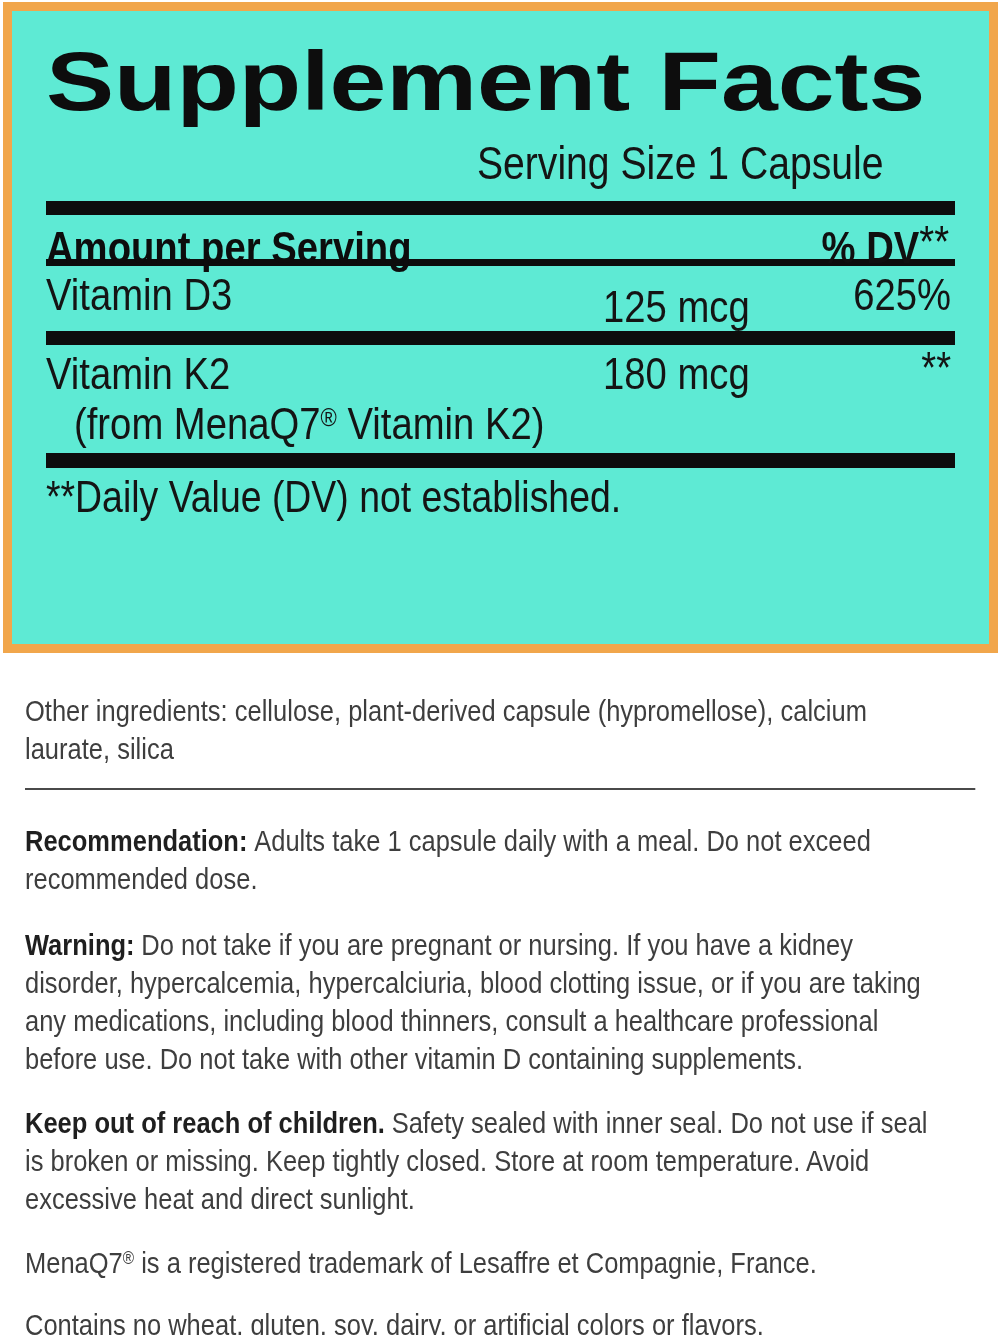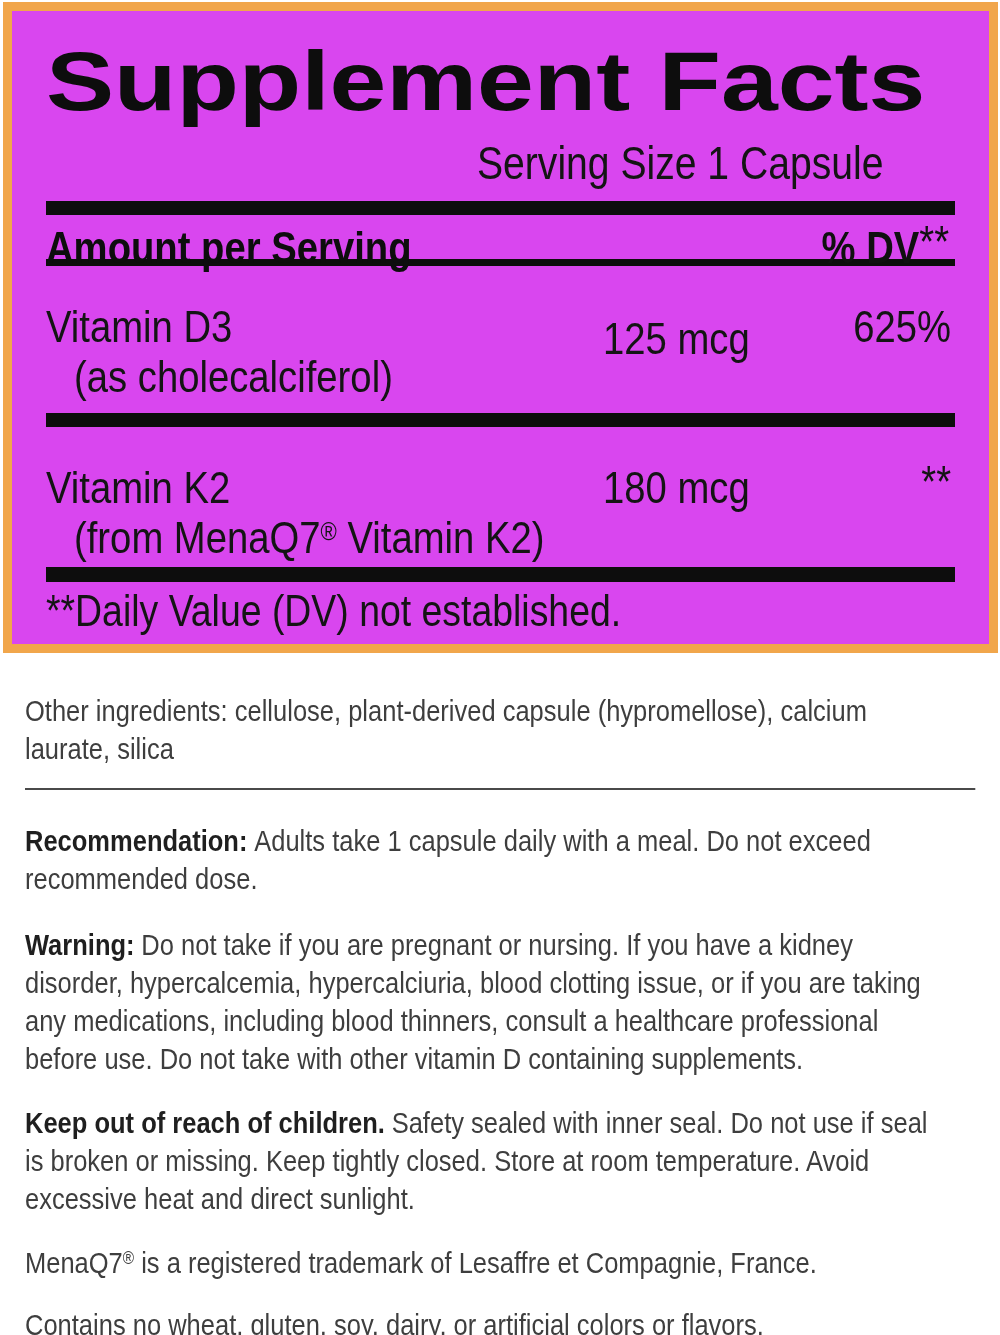--- a/index.html
+++ b/index.html
@@ -11,21 +11,21 @@
     font-family: "Liberation Sans", sans-serif;
     color: #101010;
   }
 
   
   .panel {
     position: absolute;
     left: 3px; top: 2px;
     width: 995px; height: 651px;
     border: 9px solid #F1A64B;
-    background: #d946ef;
+    background: #5eead4;
     padding: 0 34px;
     overflow: hidden;
   }
 
   .cx { display: inline-block; white-space: nowrap; }
   .cx-l { transform: scaleX(0.85); transform-origin: 0 50%; }
   .cx-c { transform: scaleX(0.85); transform-origin: 50% 50%; }
   .cx-r { transform: scaleX(0.85); transform-origin: 100% 50%; }
 
   .panel-title {
@@ -66,21 +66,20 @@
   }
   .hdr-amount { font-weight: 700; color: #0d0d0d; }
   .hdr-dv { position: absolute; right: 6px; top: 8px; font-weight: 700; }
   .dv-ast { font-weight: 400; position: relative; top: -6px; }
 
   .nrow {
     position: relative;
     font-size: 45px;
     line-height: 50px;
     color: #141414;
-    margin-top: 32px;
   }
   .nrow-d3 { padding: 4px 0 11px; }
   .nrow-k2 { padding: 4px 0 4px; }
   .nline  { height: 50px; }
   .nsub   { padding-left: 28px; }
   .namount {
     position: absolute;
     left: 470px; top: 16px;
     width: 320px;
     text-align: center;
@@ -140,21 +139,20 @@
 
     <div class="hdr-row">
       <span class="cx cx-l hdr-amount">Amount per Serving</span>
       <span class="hdr-dv"><span class="cx cx-r"><span>% DV</span><span class="dv-ast">**</span></span></span>
     </div>
 
     <div class="bar bar-thin"></div>
 
     <div class="nrow nrow-d3">
       <div class="nline"><span class="cx cx-l">Vitamin D3</span></div>
-      <div class="nline nsub"><span class="cx cx-l"><span>(as cholecalciferol)</span><span class="reg-p"></span><span></span></span></div>
       <div class="namount">
         <div class="aline"><span class="cx cx-c">125 mcg</span></div>
       </div>
       <div class="ndv"><span class="cx cx-r">625%</span></div>
     </div>
 
     <div class="bar bar-mid"></div>
 
     <div class="nrow nrow-k2 k2">
       <div class="nline"><span class="cx cx-l">Vitamin K2</span></div>

